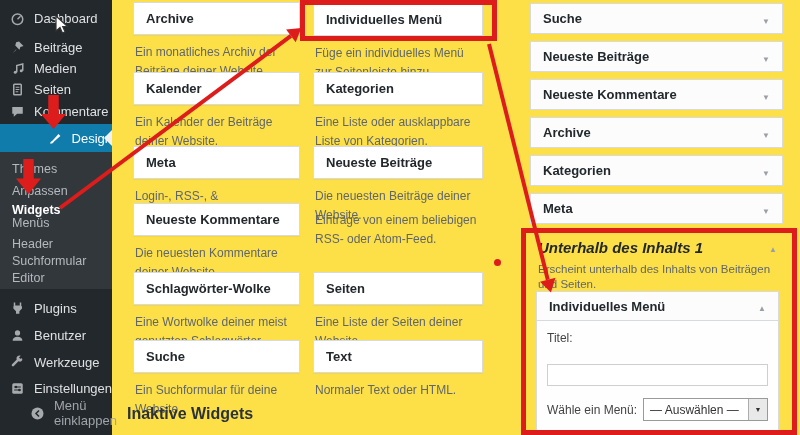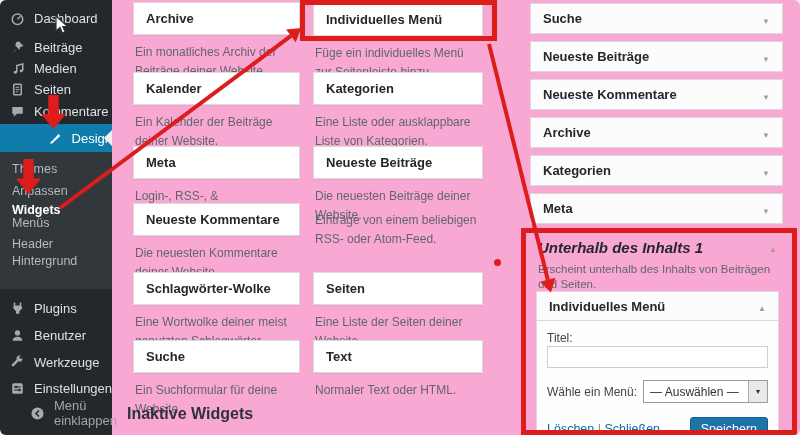--- a/index.html
+++ b/index.html
@@ -1,18 +1,18 @@
 <!DOCTYPE html>
 <html><head>
 <meta charset="utf-8">
 <style>
   * { margin:0; padding:0; box-sizing:border-box; }
   html,body { width:800px; height:435px; }
   body { font-family:"Liberation Sans","DejaVu Sans",sans-serif; background:#f1f1f1; }
-  #screen { position:relative; width:800px; height:435px; overflow:hidden; background:#f9a8d4;border-radius:6px; }
+  #screen { position:relative; width:800px; height:435px; overflow:hidden; background:#fde047; }
 
   
   .sidebar { position:absolute; left:0; top:0; width:112px; height:435px; background:#23282d; z-index:2; }
   .menu-item { position:absolute; left:0; width:112px; height:22px; display:flex; align-items:center;
                color:#dee0e1; font-size:13px; cursor:pointer; }
   .menu-item .mi-icon { width:15px; height:15px; margin:0 9px 0 10px; flex:0 0 auto; display:block; }
   .menu-item.active { background:#0f7cab; color:#fff; height:28px;justify-content:flex-end; }
   .menu-item.active::after { content:""; position:absolute; right:0; top:50%; margin-top:-8px;
                border:8px solid transparent; border-right-color:#f1f1f1; }
   .submenu { position:absolute; left:0; top:152px; width:112px; height:137px; background:#32373c; }
@@ -42,21 +42,21 @@
   .arrow-up::after { content:"▲"; font-size:8px; color:#9a9fa4; }
 
   .panel-area { position:absolute; left:418px; top:238px; width:253px; }
   .panel-head { display:flex; justify-content:space-between; align-items:center; padding:0 6px 0 8px; }
   .panel-title { font-size:15px; font-weight:bold; color:#23282d;font-style:italic; }
   .panel-desc { font-size:11.5px; color:#60666c; padding:6px 8px 0 8px; line-height:1.3; }
   .open-widget { position:absolute; left:6px; top:53px; width:243px; }
   .ow-head { height:30px; background:#fcfcfc; border:1px solid #d9dadb; display:flex; align-items:center;
              justify-content:space-between; padding:0 12px; cursor:pointer; }
   .ow-body { background:#fefefe; border:1px solid #d9dadb; border-top:none; padding:10px 10px 8px 10px; }
-  .field-label { font-size:12px; color:#444; display:block; margin-bottom:1px; }
+  .field-label { font-size:12px; color:#444; display:block; margin-bottom:19px; }
   .title-input { width:100%; height:22px; border:1px solid #cfcfcf; background:#fff; font-size:12px; padding:0 5px; }
   .menu-row { display:flex; align-items:center; margin-top:12px; }
   .menu-row .field-label { margin:0 6px 0 0; white-space:nowrap; }
   .fake-select { flex:1; height:23px; border:1px solid #9a9a9a; background:#fff; display:flex;
                  align-items:center; justify-content:space-between; font-size:12px; color:#333; cursor:pointer; }
   .fs-text { padding-left:6px; }
   .fs-btn { width:19px; height:21px; background:#e9e9e9; border-left:1px solid #adadad; display:flex;
             align-items:center; justify-content:center; }
   .fs-btn::after { content:"▼"; font-size:7px; color:#333; }
   .actions-row { display:flex; justify-content:space-between; align-items:center; margin-top:14px; }
@@ -123,21 +123,22 @@
         </svg>
       <span>Design</span>
     </div>
 
     <div class="submenu">
       <div class="sub-item" style="top:10px">Themes</div>
       <div class="sub-item" style="top:32px">Anpassen</div>
       <div class="sub-item current" style="top:51px">Widgets</div>
       <div class="sub-item" style="top:64px">Menüs</div>
       <div class="sub-item" style="top:85px">Header</div>
-      <div class="sub-item" style="top:102px">Hintergrund</div>
+      <div class="sub-item" style="top:102px">Suchformular</div>
+      <div class="sub-item" style="top:119px">Editor</div>
     </div>
 
     <div class="menu-item" style="top:297px">
       <svg class="mi-icon" viewBox="0 0 20 20">
           <path d="M7 2v4h6V2h2v5h1v3l-3.5 3.5V17H8v-3.5L4.5 10V7H5V2z" fill="#a7aaad"></path>
         </svg>
       <span>Plugins</span>
     </div>
     <div class="menu-item" style="top:351px">
       <svg class="mi-icon" viewBox="0 0 20 20">

